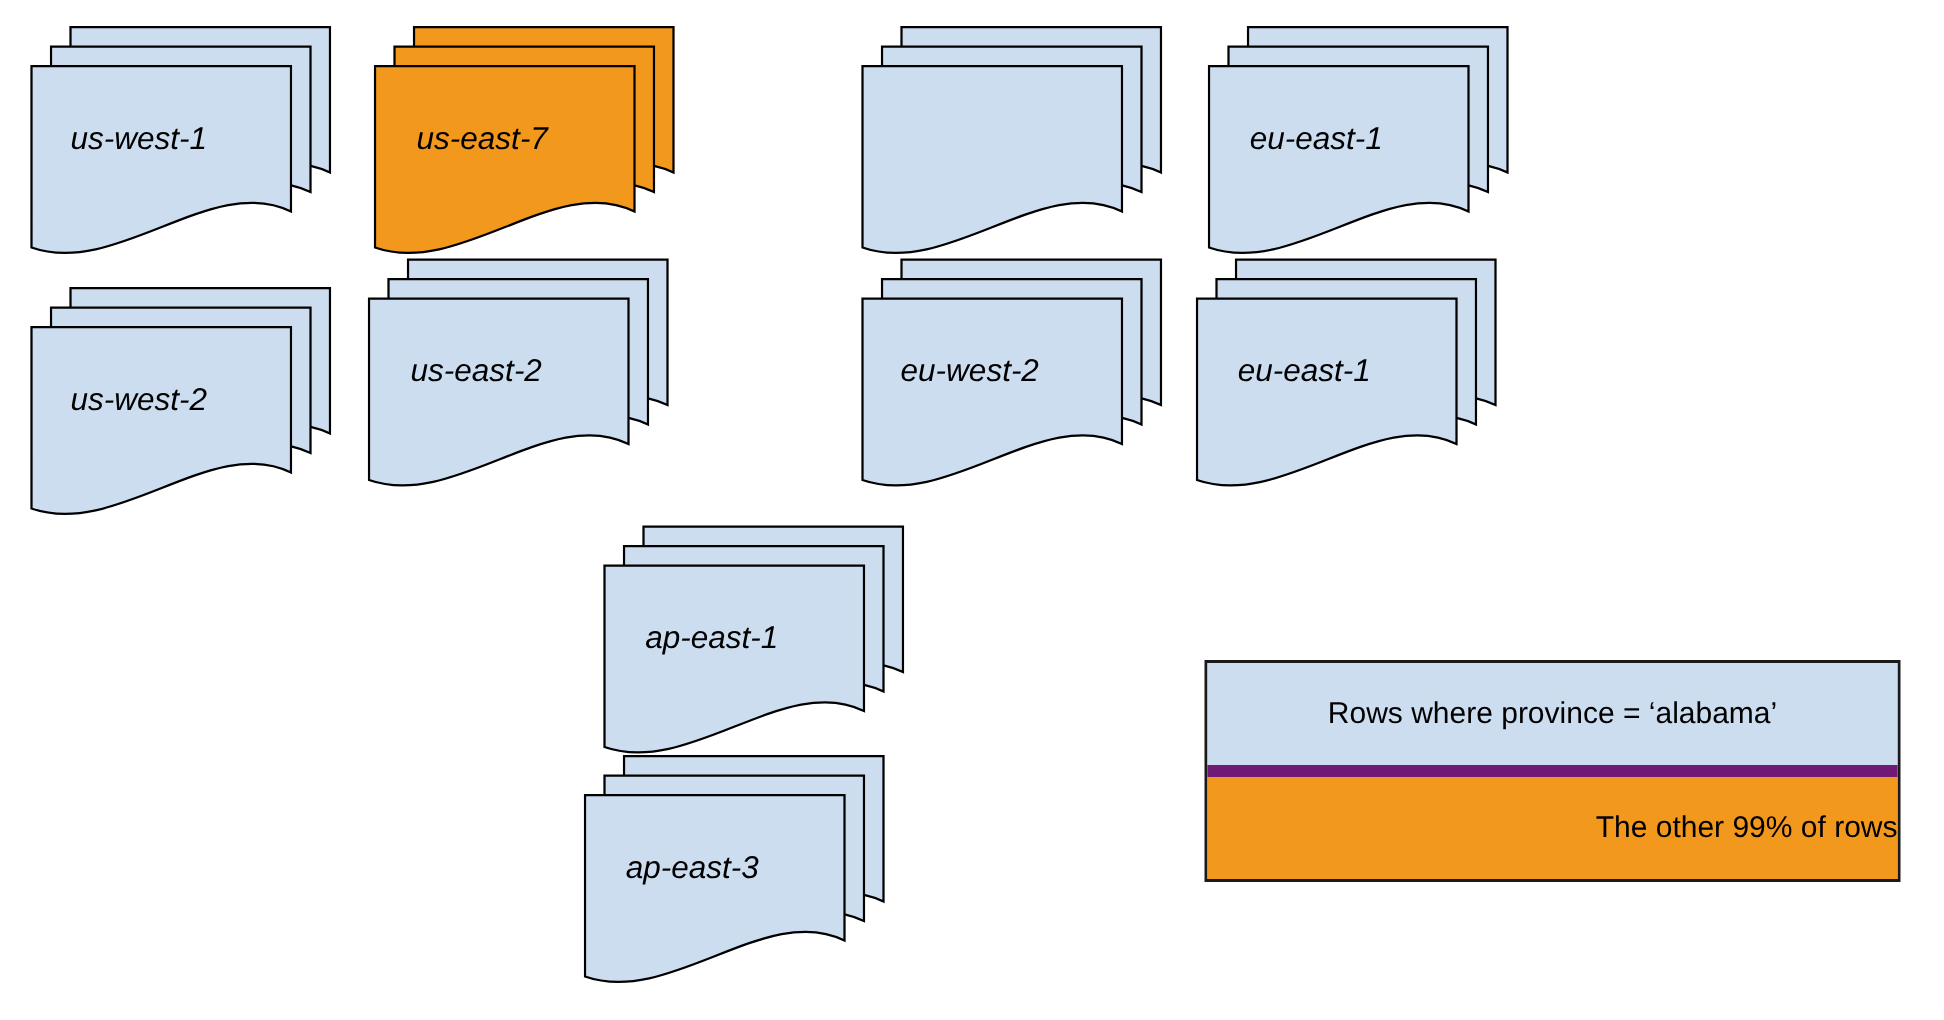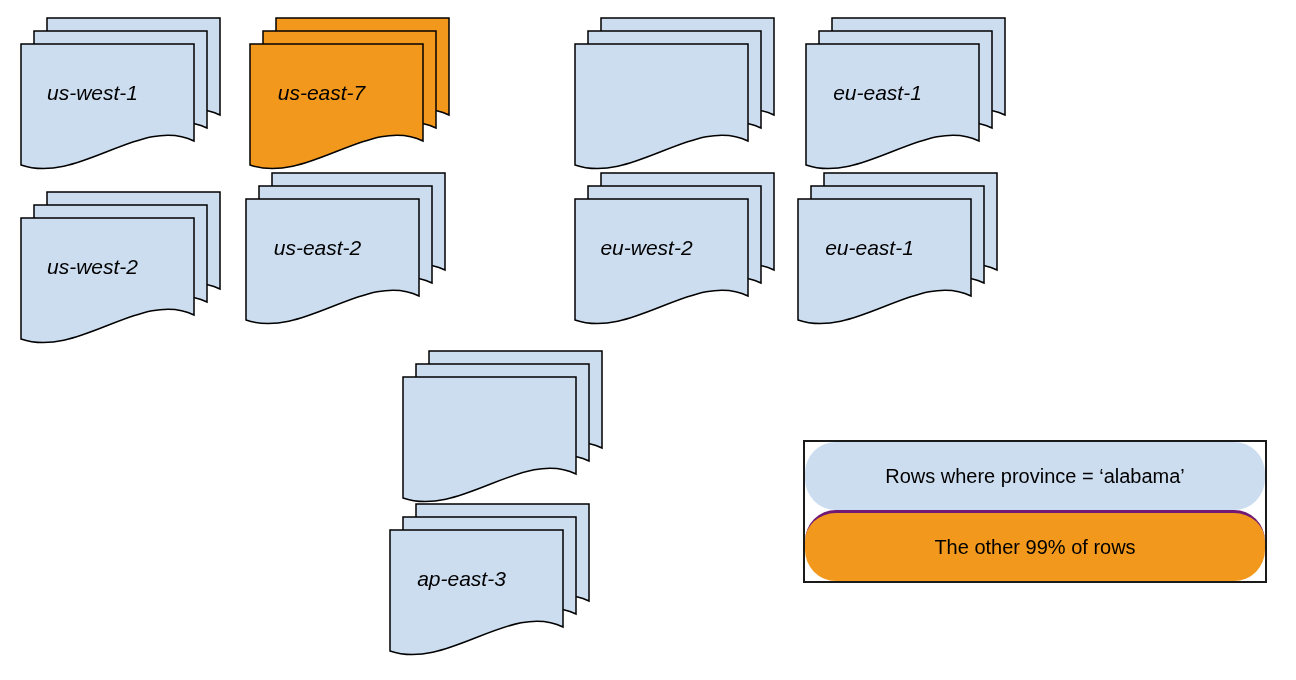--- a/index.html
+++ b/index.html
@@ -50,24 +50,24 @@
     width: 460px;
     border: 2px solid #1a1a1a;
   }
   .legend-row {
     height: 68px;
     display: flex;
     align-items: center;
     justify-content: center;
     font-size: 20px;
     color: #000000;
-    border-radius: 31px;
   }
   .legend-row + .legend-row {
-    border-top: 3px solid #701a75;
+    border-top: 8px solid #701a75;
+    justify-content: flex-end;
   }
 </style>
 </head>
 <body>
 
 <div class="canvas">
 
   <div id="stacks-root">
       <div class="doc-stack" style="left: 20px; top: 17px;">
         <svg class="doc-sheet back" viewBox="0 0 175 130" width="175" height="130">
@@ -167,20 +167,21 @@
       <div class="doc-stack" style="left: 402px; top: 350px;">
         <svg class="doc-sheet back" viewBox="0 0 175 130" width="175" height="130">
           <path d="M1 1 L174 1 L174 98 C122 72 58 142 1 122 Z" fill="#cdddf0" stroke="#000000" stroke-width="1.5"></path>
         </svg>
         <svg class="doc-sheet mid" viewBox="0 0 175 130" width="175" height="130">
           <path d="M1 1 L174 1 L174 98 C122 72 58 142 1 122 Z" fill="#cdddf0" stroke="#000000" stroke-width="1.5"></path>
         </svg>
         <svg class="doc-sheet front" viewBox="0 0 175 130" width="175" height="130">
           <path d="M1 1 L174 1 L174 98 C122 72 58 142 1 122 Z" fill="#cdddf0" stroke="#000000" stroke-width="1.5"></path>
         </svg>
+        <div class="doc-label">ap-east-1</div>
       </div>
       <div class="doc-stack" style="left: 389px; top: 503px;">
         <svg class="doc-sheet back" viewBox="0 0 175 130" width="175" height="130">
           <path d="M1 1 L174 1 L174 98 C122 72 58 142 1 122 Z" fill="#cdddf0" stroke="#000000" stroke-width="1.5"></path>
         </svg>
         <svg class="doc-sheet mid" viewBox="0 0 175 130" width="175" height="130">
           <path d="M1 1 L174 1 L174 98 C122 72 58 142 1 122 Z" fill="#cdddf0" stroke="#000000" stroke-width="1.5"></path>
         </svg>
         <svg class="doc-sheet front" viewBox="0 0 175 130" width="175" height="130">
           <path d="M1 1 L174 1 L174 98 C122 72 58 142 1 122 Z" fill="#cdddf0" stroke="#000000" stroke-width="1.5"></path>

